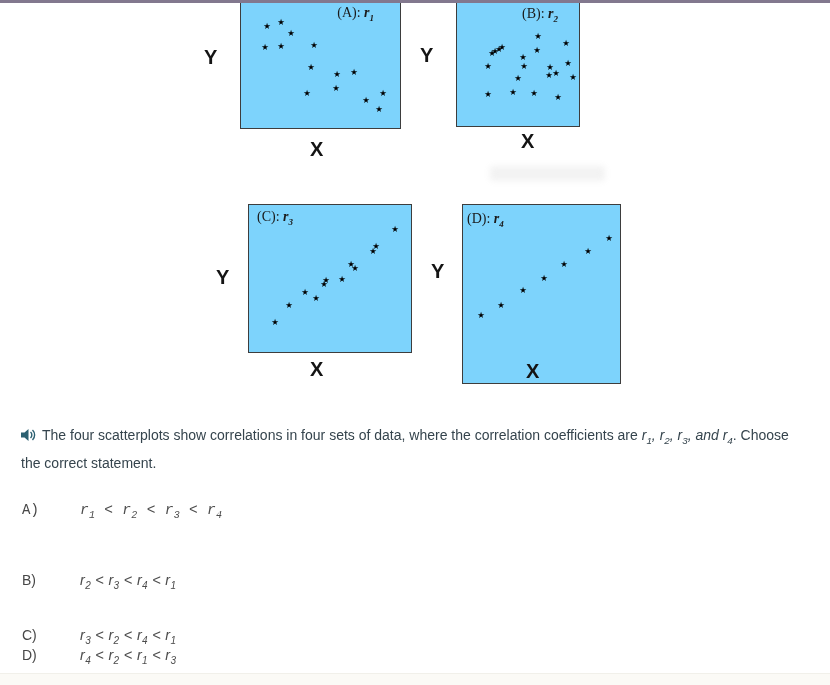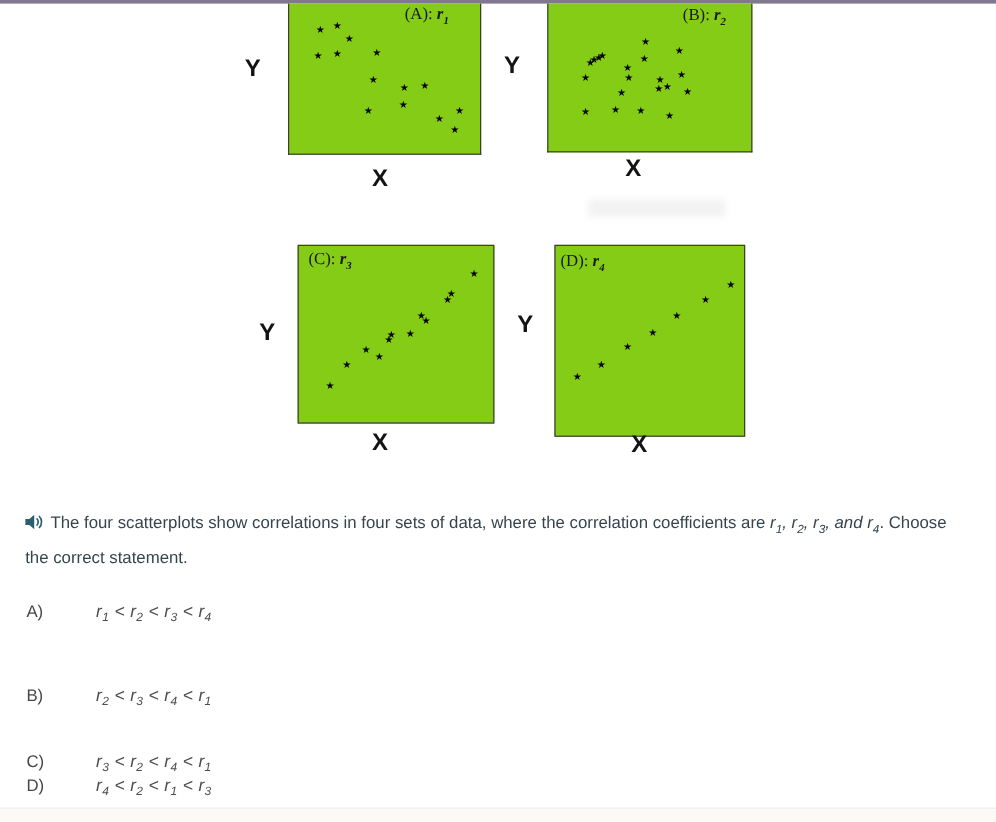--- a/index.html
+++ b/index.html
@@ -13,28 +13,28 @@
   .top-border {
     position:absolute; left:0; top:0; width:830px; height:3px;
     background:#82788e;
   }
   .bottom-strip {
     position:absolute; left:0; bottom:0; width:830px; height:12px;
     background:#fbfaf6; border-top:1px solid #f1f0ea;
   }
   
   .plot {
-    position:absolute; background:#84cc16;
+    position:absolute; background:#7dd3fc;
     border:1.5px solid #3d3d3d;
     text-decoration:underline;
   }
   #plotA { left:240px; top:3px;   width:161px; height:126px; border-top:none; }
-  #plotB { left:456px; top:3px;   width:171px; height:124px; border-top:none; }
+  #plotB { left:456px; top:3px;   width:124px; height:124px; border-top:none; }
   #plotC { left:248px; top:204px; width:164px; height:149px; }
-  #plotD { left:462px; top:204px; width:159px; height:160px; }
+  #plotD { left:462px; top:204px; width:159px; height:180px; }
 
   .plot-title {
     position:absolute; white-space:nowrap;
     font-family:"Liberation Serif", serif;
     font-size:14px; color:#1a1a1a;
   }
   #plotA .plot-title { right:26px; top:2px; }
   #plotB .plot-title { right:21px; top:3px; }
   #plotC .plot-title { left:8px;  top:4px; }
   #plotD .plot-title { left:4px;  top:6px; }
@@ -69,21 +69,21 @@
   
   .question {
     position:absolute; left:21px; top:424px; width:778px;
     font-size:14px; line-height:23px; color:#35444d;
   }
   .question sub { font-size:0.7em; font-style:italic; }
   .speaker { vertical-align:-2px; margin-right:5px; }
 
   
   .option-row { position:absolute; left:22px; white-space:nowrap; }
-  #opt0 { top:501px; } #opt1 { top:571px; } #opt2 { top:626px; } #opt3 { top:646px; }
+  #opt0 { top:501px;font-family:Liberation Mono, monospace; } #opt1 { top:571px; } #opt2 { top:626px; } #opt3 { top:646px; }
   .option-letter {
     display:inline-block; width:58px;
     font-size:14px; color:#474747;
   }
   .option-expr {
     font-style:italic; font-size:14.5px; color:#4d4d4d; letter-spacing:0.3px;
   }
   .option-expr sub { font-size:10px; font-style:italic; }
 </style>
 </head>

